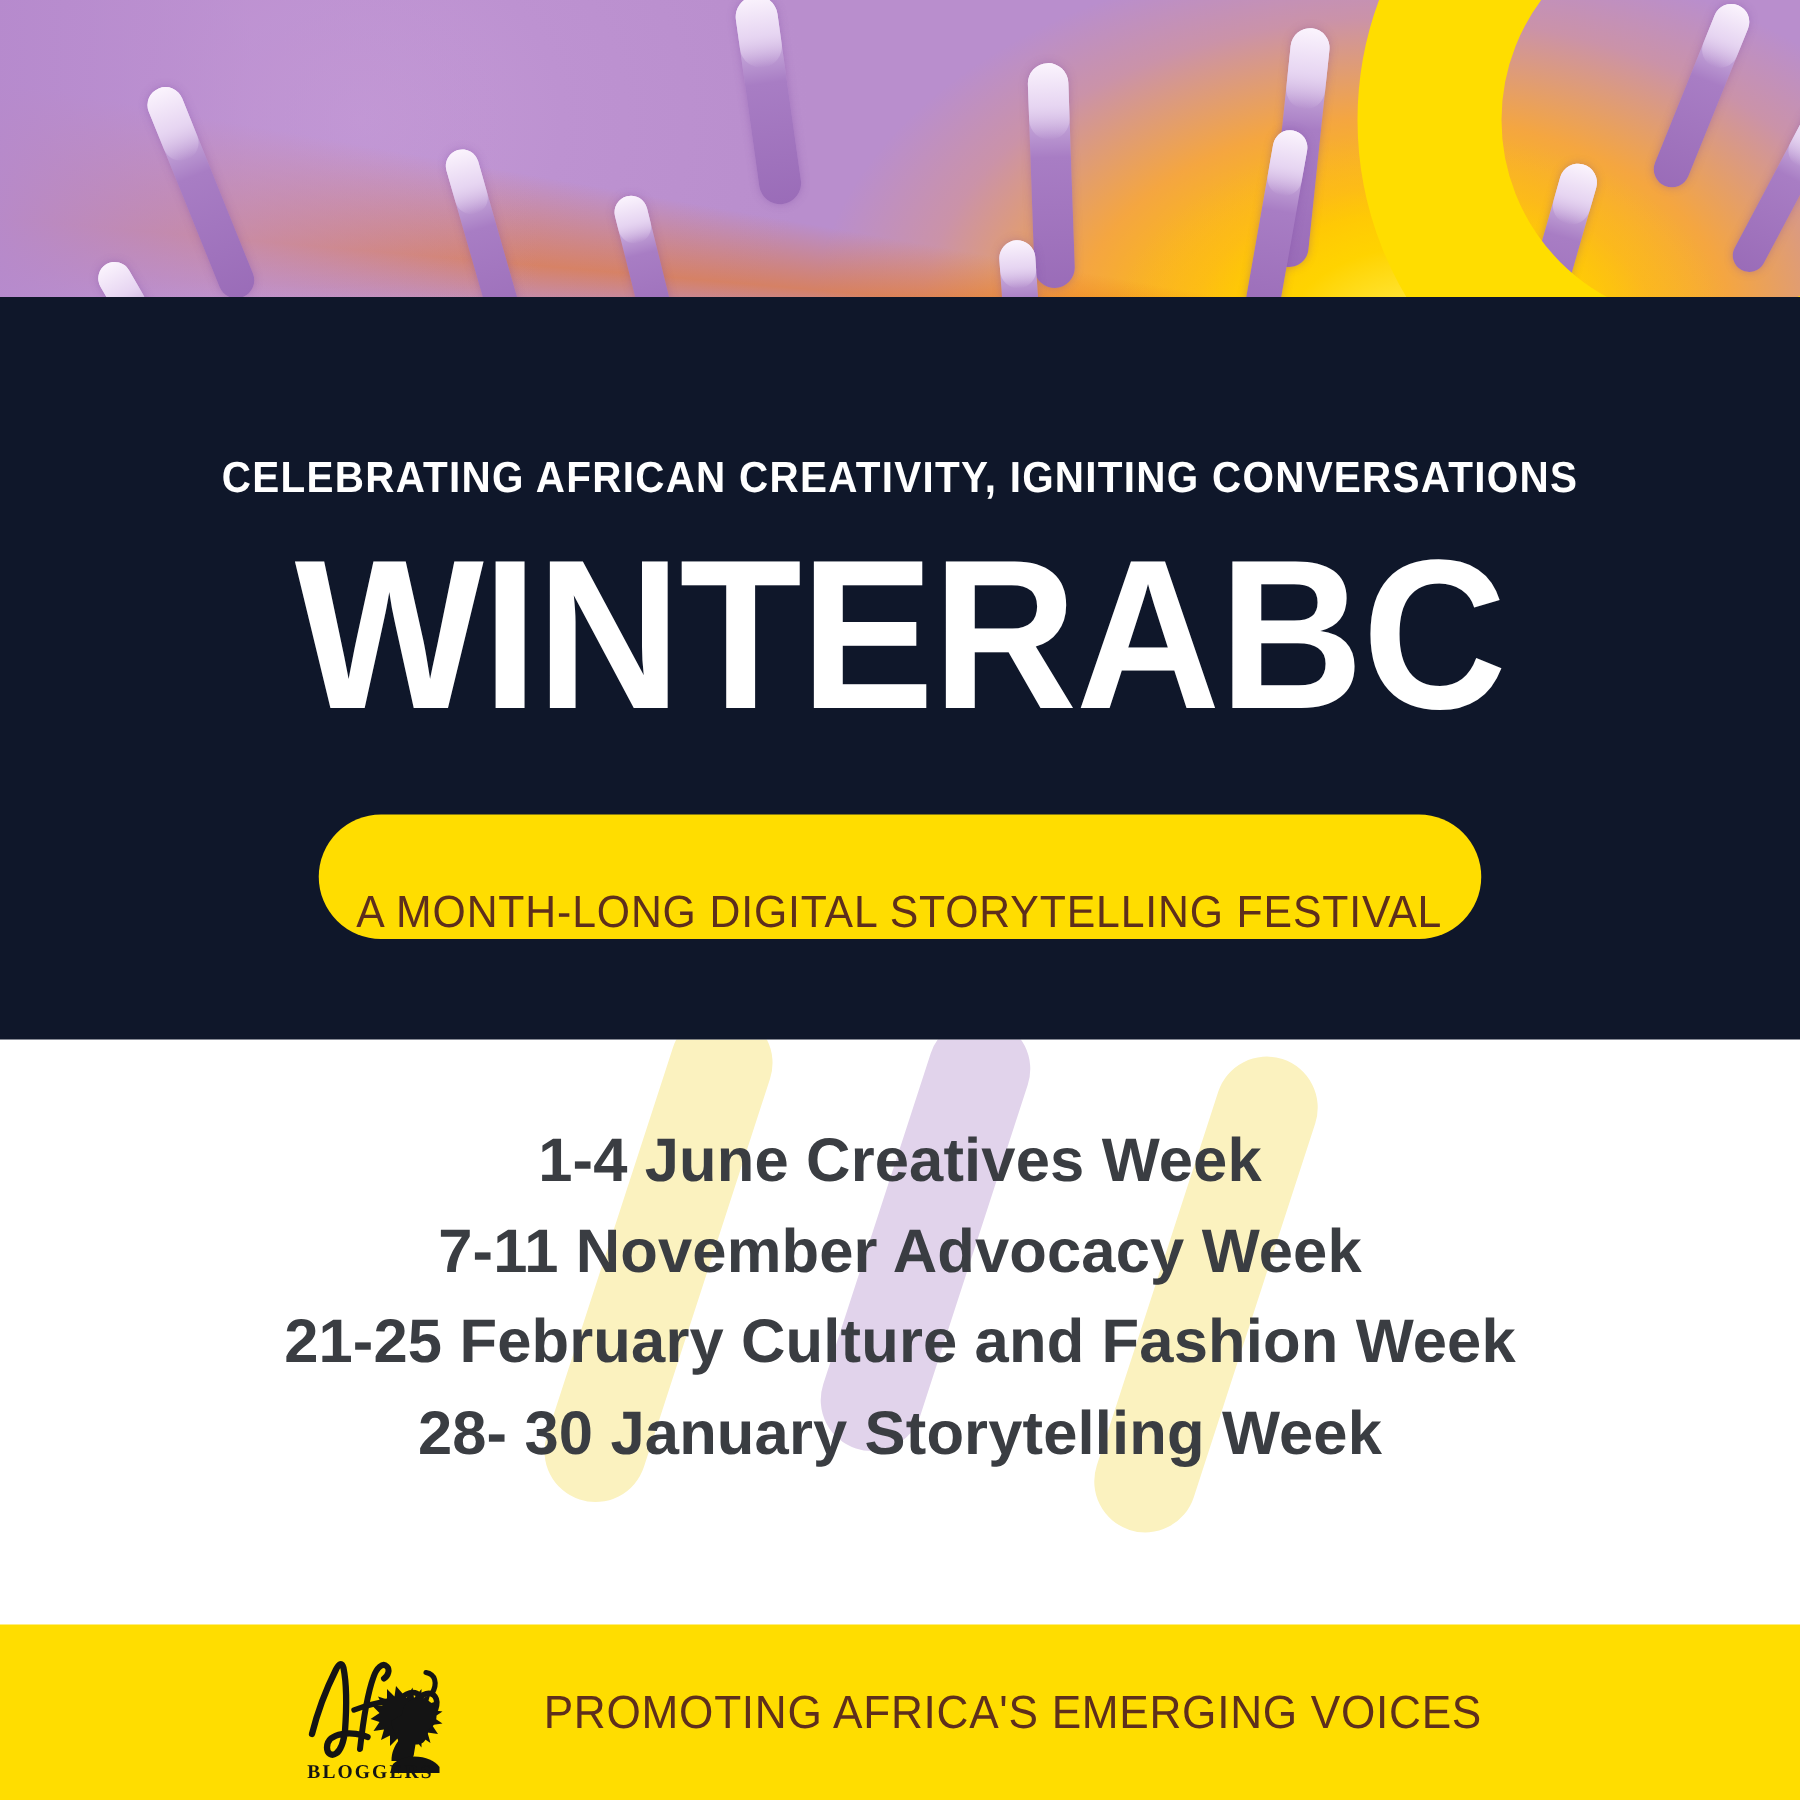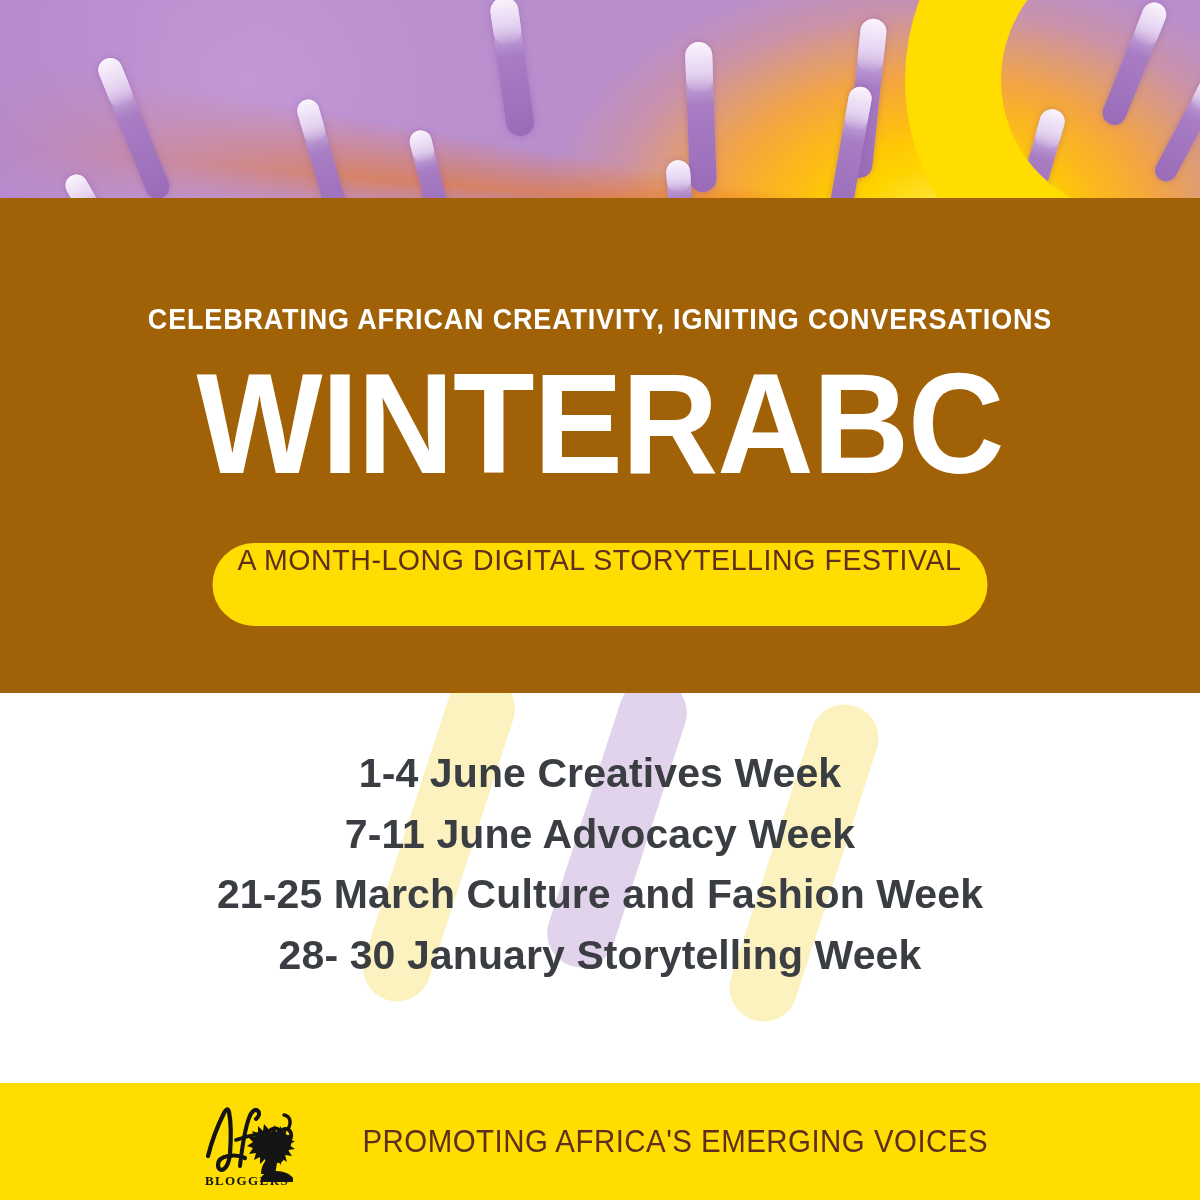--- a/index.html
+++ b/index.html
@@ -127,21 +127,21 @@
     position:absolute; inset:0;
     border-radius:50%;
     border:96px solid #FFDD00;
   }
 
   
   .purple-band {
     position:absolute;
     left:0; top:198px;
     width:1200px; height:495px;
-    background:#a16207;
+    background:#0f172a;
     z-index:5;
   }
 
   .tagline {
     position:absolute;
     left:0; top:105px;
     width:1200px;
     text-align:center;
     color:#ffffff;
     font-size:29px;
@@ -165,21 +165,21 @@
   }
 
   .pill {
     position:absolute;
     left:50%; top:345px;
     transform:translateX(-50%);
     width:775px; height:83px;
     background:#FFDD00;
     border-radius:48px;
     display:flex;
-    align-items:flex-start;
+    align-items:flex-end;
     justify-content:center;
   }
   .pill-text {
     color:#5E2F1C;
     font-size:30px;
     font-weight:400;
     letter-spacing:0.6px;
     transform:scaleX(0.95);
     white-space:nowrap;
   }
@@ -287,22 +287,22 @@
   </div>
 
   <div class="schedule-section">
 
     <div class="stripe s1"></div>
     <div class="stripe s2"></div>
     <div class="stripe s3"></div>
 
     <div class="schedule-list">
       <div class="schedule-line">1-4 June Creatives Week</div>
-      <div class="schedule-line">7-11 June Advocacy Week</div>
-      <div class="schedule-line">21-25 March Culture and Fashion Week</div>
+      <div class="schedule-line">7-11 November Advocacy Week</div>
+      <div class="schedule-line">21-25 February Culture and Fashion Week</div>
       <div class="schedule-line">28- 30 January Storytelling Week</div>
     </div>
 
   </div>
 
   <div class="footer">
 
     <div class="logo">
       <svg viewBox="0 0 102 92" width="102" height="92" aria-hidden="true">
 

